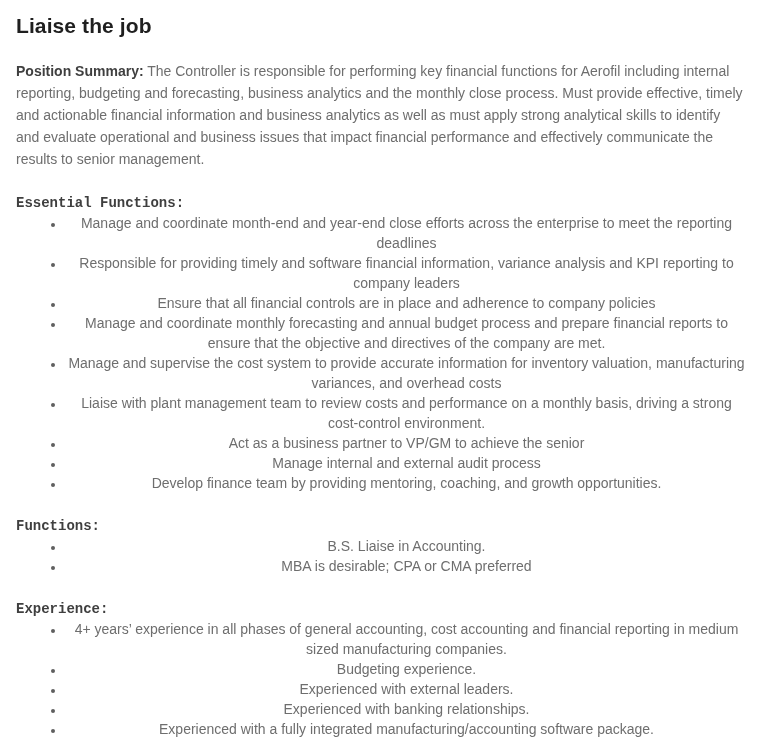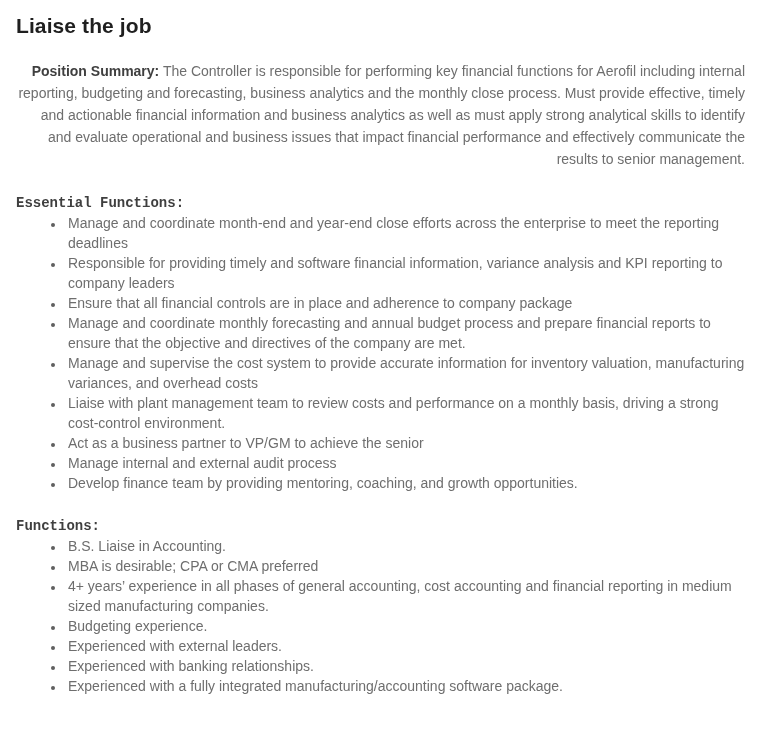--- a/index.html
+++ b/index.html
@@ -21,21 +21,20 @@
     color: #1f1f1f;
     margin: 0 0 21px 0;
     line-height: 26px;
     letter-spacing: 0.1px;
   }
   .summary-para {
     margin: 0;
     font-size: 14px;
     line-height: 22px;
     color: #6e6e6e;
-    text-align: right;
   }
   .bold-label {
     font-weight: 700;
     color: #3f3f3f;
   }
   .section-heading {
     font-size: 14px;
     font-weight: 700;
     color: #3f3f3f;
     margin: 23px 0 0 0;
@@ -45,59 +44,61 @@
   ul.bullet-list {
     list-style: disc;
     margin: 0;
     padding: 0 0 0 49px;
     font-size: 14px;
     line-height: 20px;
     color: #6e6e6e;
   }
   ul.bullet-list li {
     padding-left: 3px;
+    text-align: center;
   }
   ul.bullet-list li::marker {
     color: #5f5f5f;
     font-size: 12px;
   }
 </style>
 </head>
 <body>
 
 <div class="page">
 
   <h2 class="job-title">Liaise the job</h2>
 
   <p class="summary-para"><span class="bold-label">Position Summary:</span> <span>The Controller is responsible for performing key financial functions for Aerofil including internal reporting, budgeting and forecasting, business analytics and the monthly close process. Must provide effective, timely and actionable financial information and business analytics as well as must apply strong analytical skills to identify and evaluate operational and business issues that impact financial performance and effectively communicate the results to senior management.</span></p>
 
   <section>
     <h3 class="section-heading">Essential Functions:</h3>
     <ul class="bullet-list">
       <li>Manage and coordinate month-end and year-end close efforts across the enterprise to meet the reporting deadlines</li>
       <li>Responsible for providing timely and software financial information, variance analysis and KPI reporting to company leaders</li>
-      <li>Ensure that all financial controls are in place and adherence to company package</li>
+      <li>Ensure that all financial controls are in place and adherence to company policies</li>
       <li>Manage and coordinate monthly forecasting and annual budget process and prepare financial reports to ensure that the objective and directives of the company are met.</li>
       <li>Manage and supervise the cost system to provide accurate information for inventory valuation, manufacturing variances, and overhead costs</li>
       <li>Liaise with plant management team to review costs and performance on a monthly basis, driving a strong cost-control environment.</li>
       <li>Act as a business partner to VP/GM to achieve the senior</li>
       <li>Manage internal and external audit process</li>
       <li>Develop finance team by providing mentoring, coaching, and growth opportunities.</li>
     </ul>
   </section>
 
   <section>
     <h3 class="section-heading">Functions:</h3>
     <ul class="bullet-list">
       <li>B.S. Liaise in Accounting.</li>
       <li>MBA is desirable; CPA or CMA preferred</li>
     </ul>
   </section>
 
   <section>
+    <h3 class="section-heading">Experience:</h3>
     <ul class="bullet-list">
       <li>4+ years’ experience in all phases of general accounting, cost accounting and financial reporting in medium sized manufacturing companies.</li>
       <li>Budgeting experience.</li>
       <li>Experienced with external leaders.</li>
       <li>Experienced with banking relationships.</li>
       <li>Experienced with a fully integrated manufacturing/accounting software package.</li>
     </ul>
   </section>
 
 </div>

